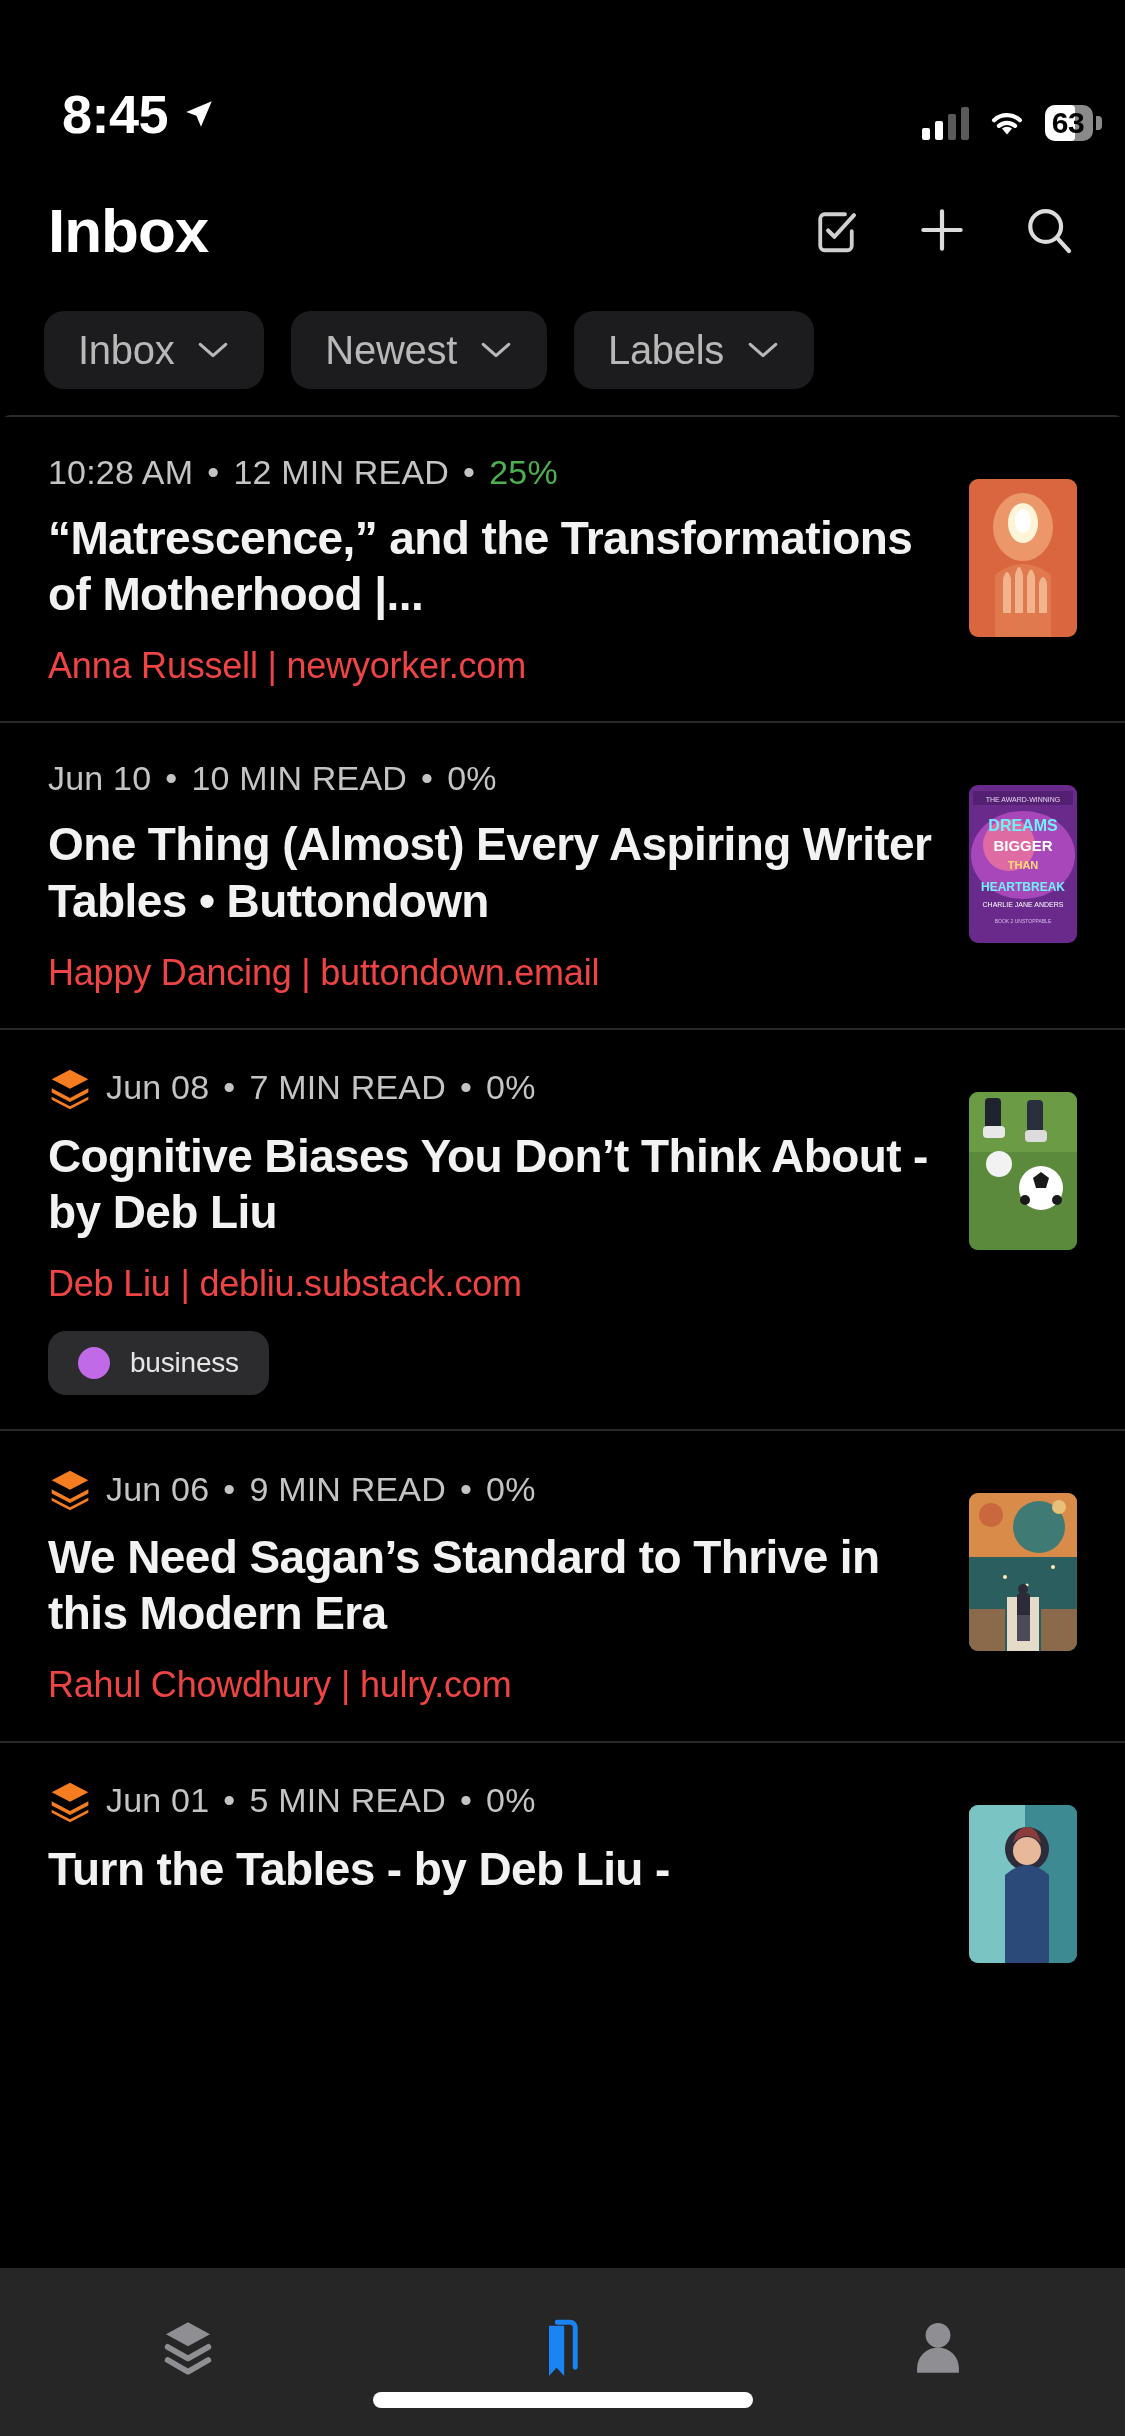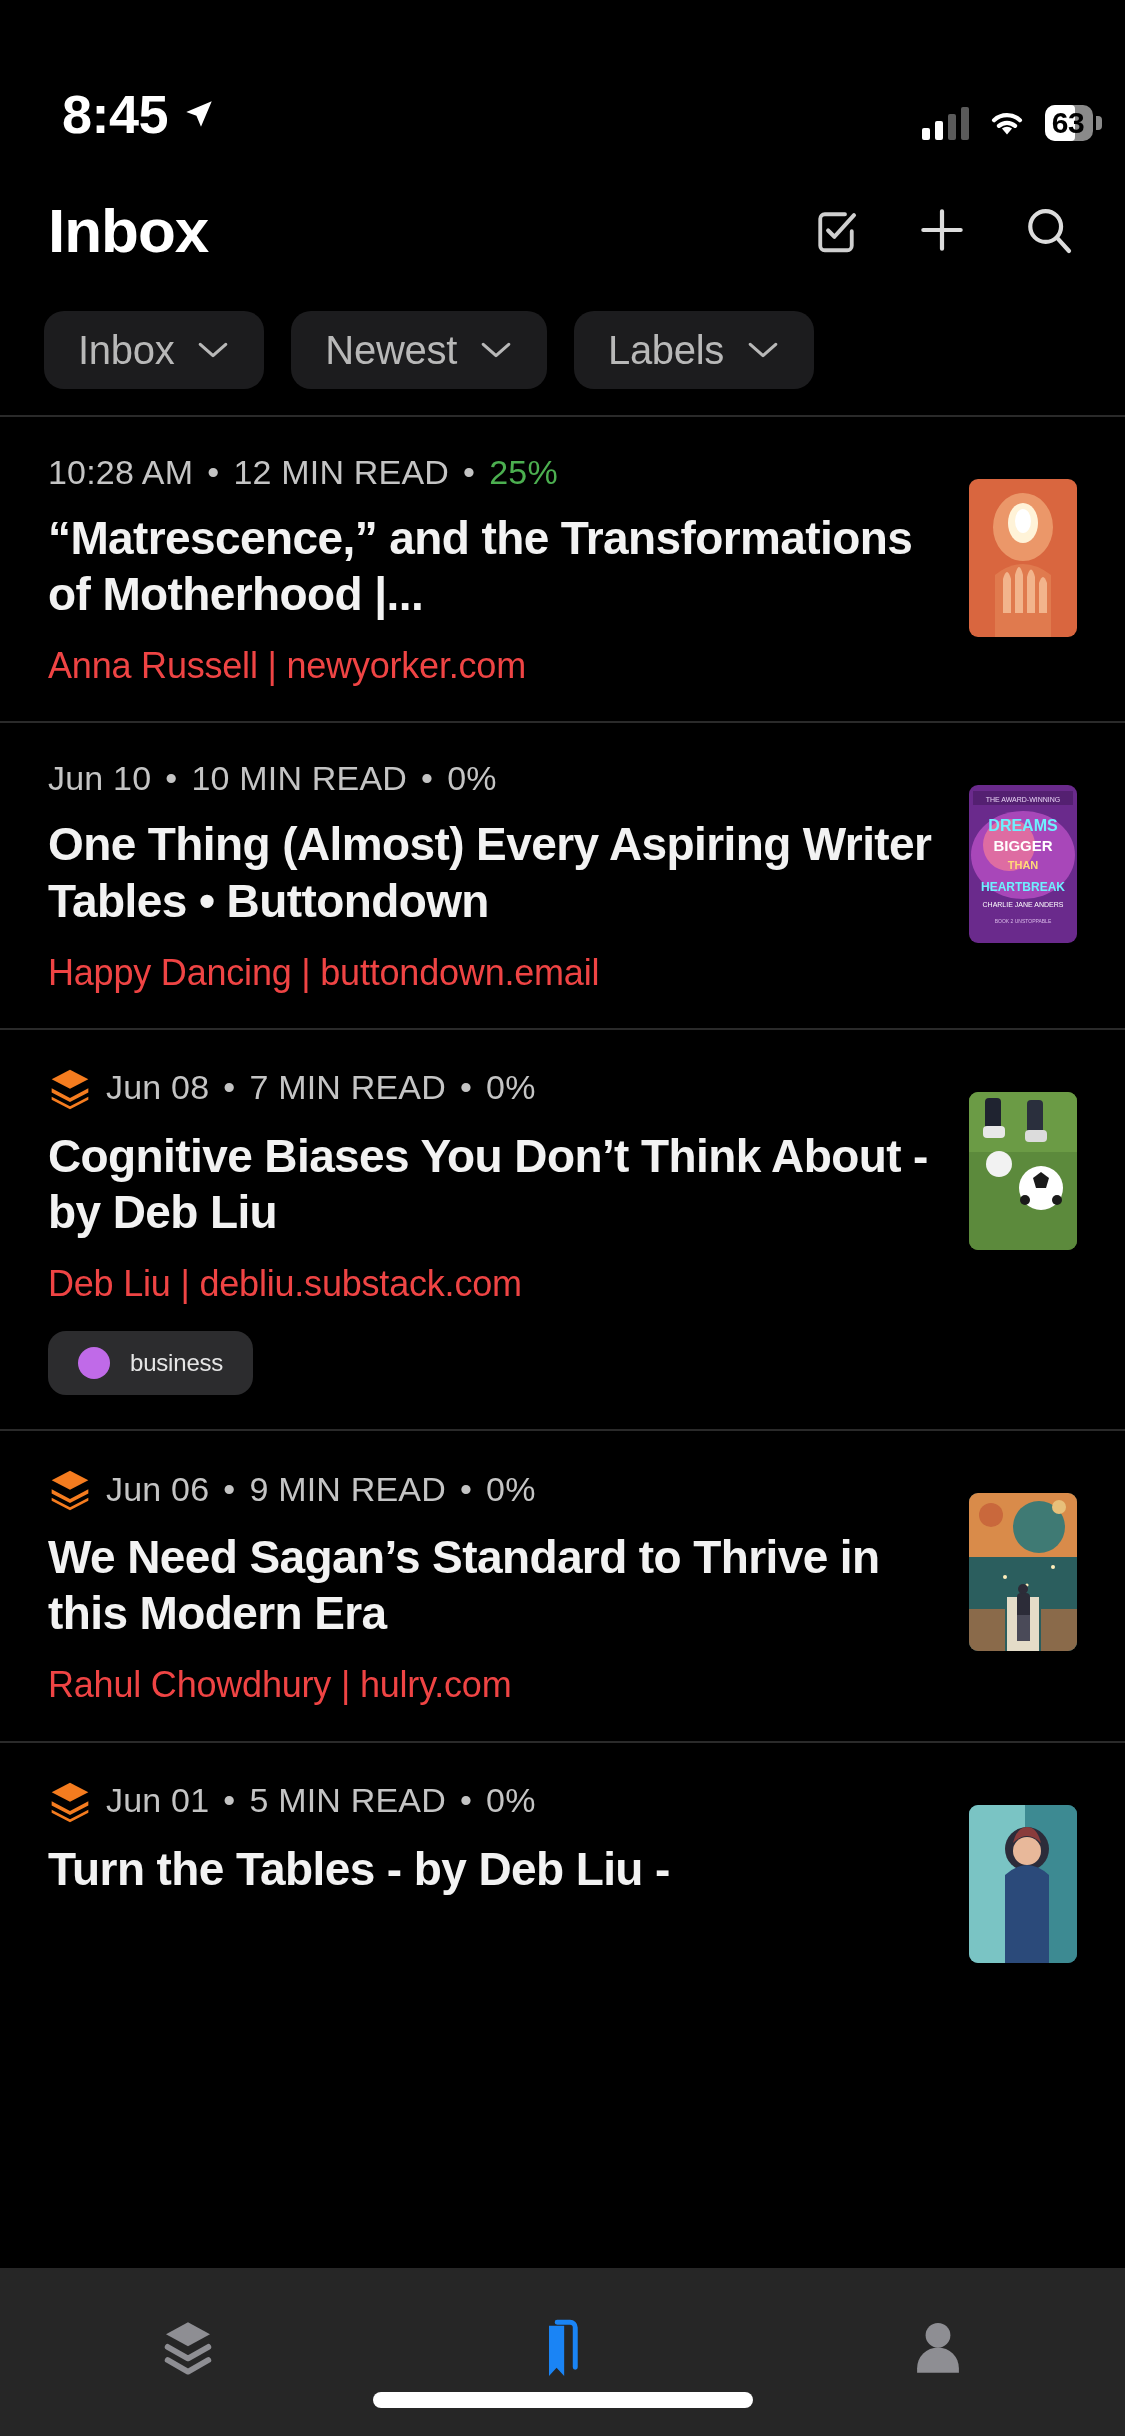--- a/index.html
+++ b/index.html
@@ -36,35 +36,35 @@
   .nav-icon { width:58px; height:58px; display:flex; align-items:center; justify-content:center; }
 
   
   .chips { flex:0 0 130px; display:flex; align-items:center; gap:27px; padding:0 44px; }
   .chip { height:78px; background:#1c1c1e; border-radius:20px; display:flex; align-items:center; gap:22px;
           padding:0 34px; }
   .chip-label { font-size:40px; color:#b8b8b8; letter-spacing:-0.3px; }
   .chev { width:34px; height:20px; flex:0 0 34px; }
 
   
-  .list { flex:1 1 auto; overflow:hidden; position:relative; }
+  .list { flex:1 1 auto; overflow:hidden; position:relative;border-radius:11px; }
   .row { display:flex; padding:36px 48px 34px 48px; gap:26px; border-top:2px solid #2a2a2a; position:relative; }
   .row:first-child { border-top:2px solid #2a2a2a; }
   .row-main { flex:1 1 auto; min-width:0; }
   .meta { display:flex; align-items:center; gap:14px; font-size:34px; color:#c4c4c4; letter-spacing:0.2px;
           white-space:nowrap; margin-bottom:18px; }
   .meta .pct-green { color:#4caf50; }
   .stack-ico { width:44px; height:44px; flex:0 0 44px; }
   .title { font-size:46px; font-weight:700; line-height:1.22; letter-spacing:-0.6px; color:#f2f2f2;
            margin-bottom:22px; }
   .byline { font-size:36px; color:#ef4444; letter-spacing:-0.2px; line-height:1.2; }
   .labelchip { display:inline-flex; align-items:center; gap:20px; background:#2c2c2e; border-radius:18px;
                padding:16px 30px; margin-top:26px; }
   .labeldot { width:32px; height:32px; border-radius:50%; background:#c06ae8; flex:0 0 32px; }
-  .labeltext { font-size:24px; color:#e6e6e6; letter-spacing:-0.2px; }
+  .labeltext { font-size:28px; color:#e6e6e6; letter-spacing:-0.2px; }
   .thumb { width:108px; height:158px; border-radius:9px; flex:0 0 108px; margin-top:26px; overflow:hidden;
            position:relative; }
   .thumb svg { display:block; width:100%; height:100%; }
 
   
   .tabbar { flex:0 0 168px; background:#262626; display:flex; align-items:flex-start; padding-top:32px; }
   .tab { flex:1 1 0; display:flex; align-items:center; justify-content:center; height:96px; }
   .home-ind { position:absolute; left:50%; transform:translateX(-50%); bottom:28px; width:380px; height:16px;
               background:#fff; border-radius:8px; }
 </style>

